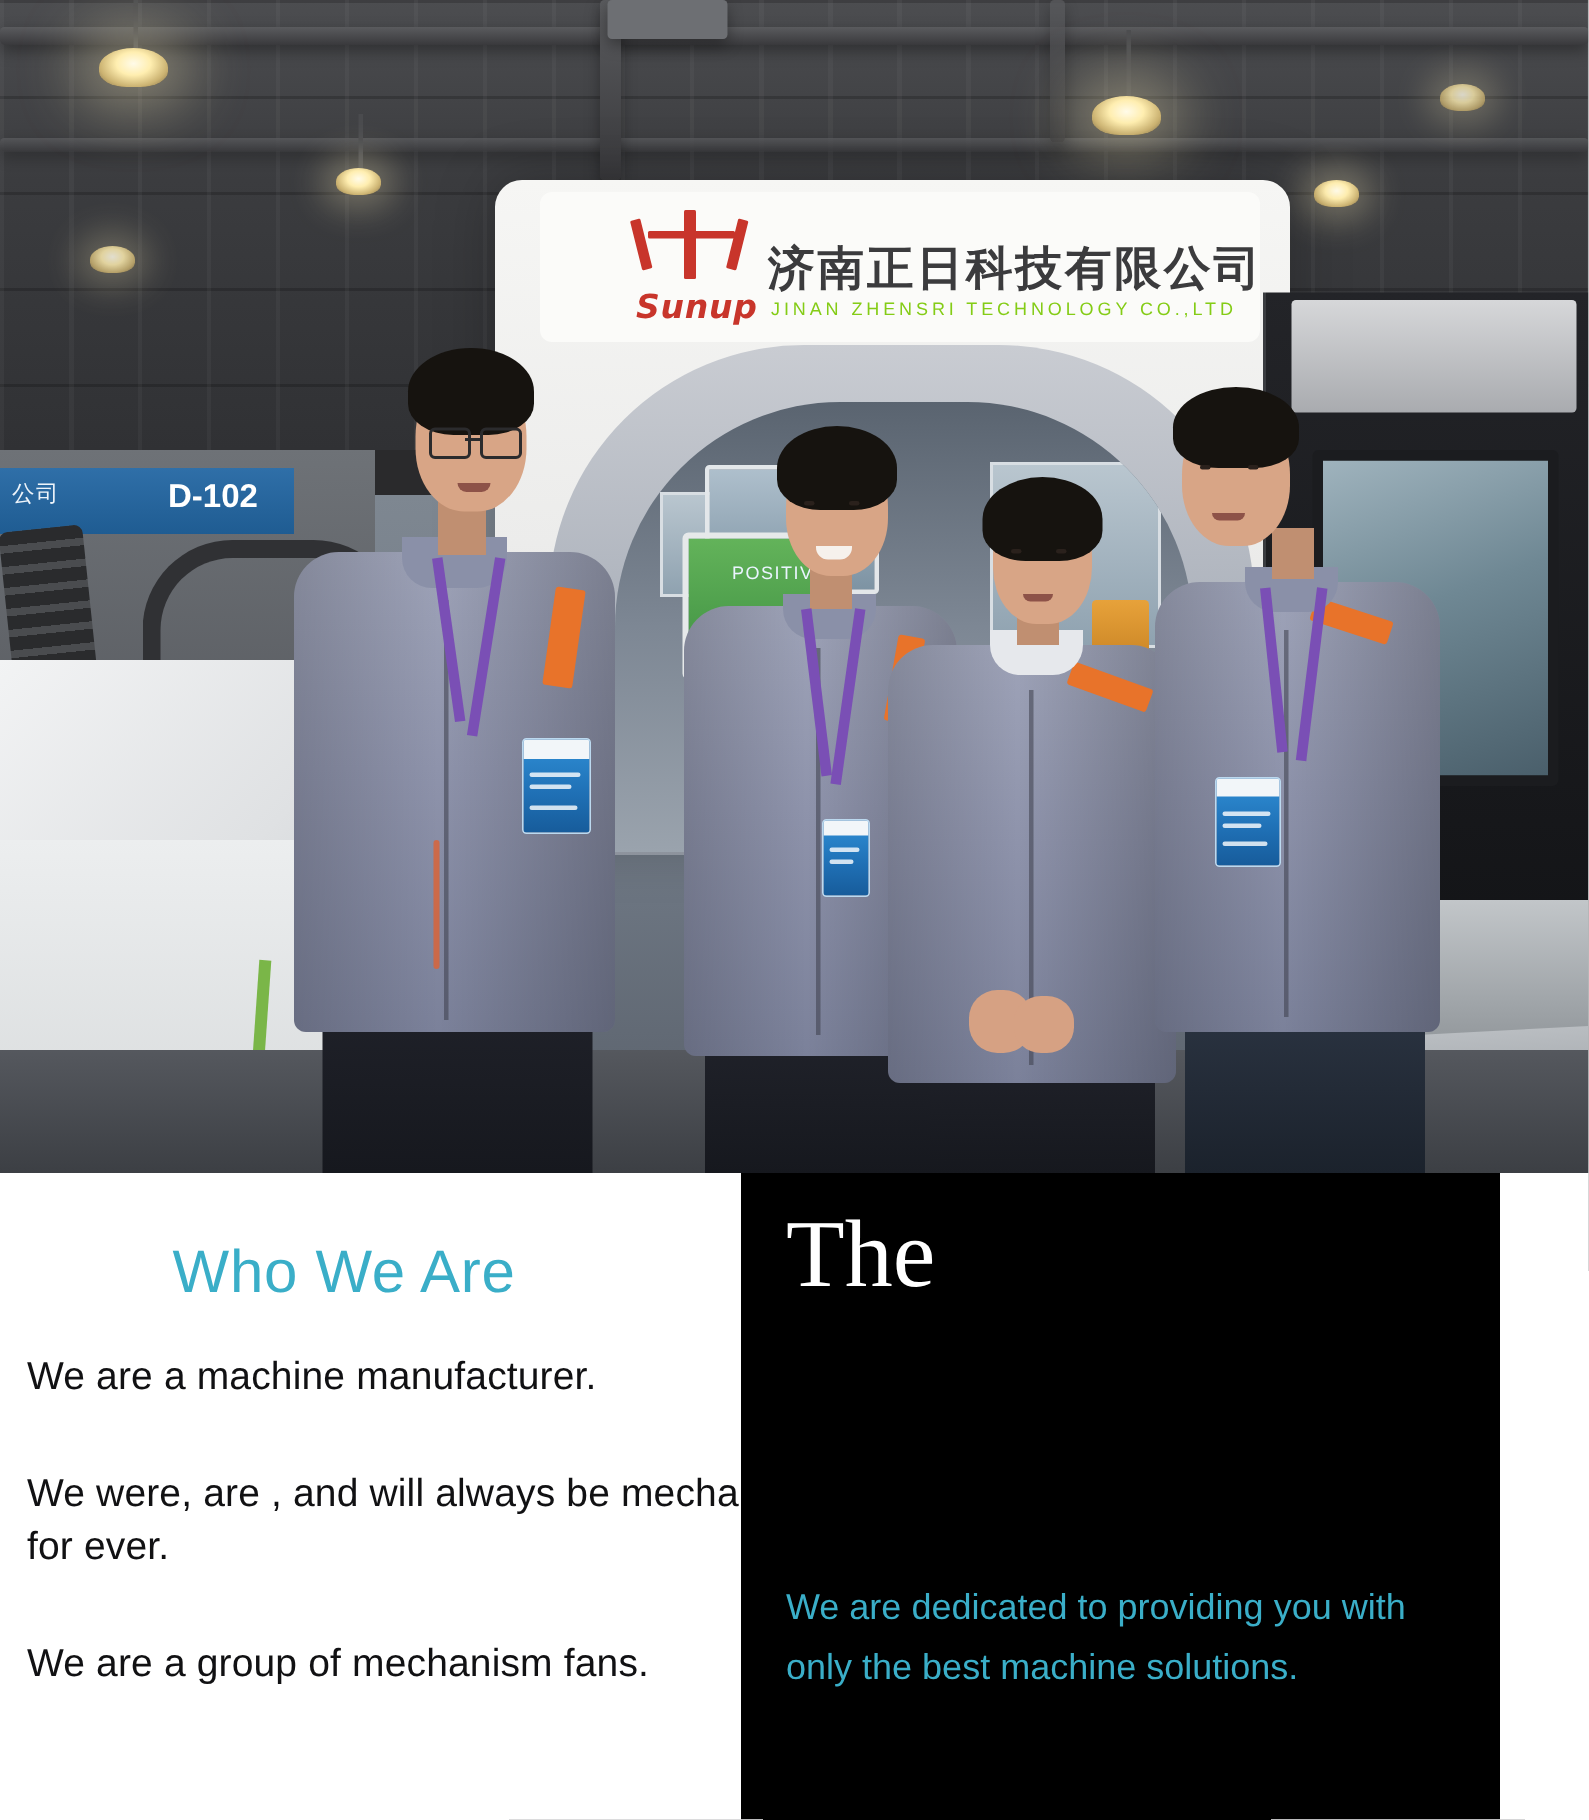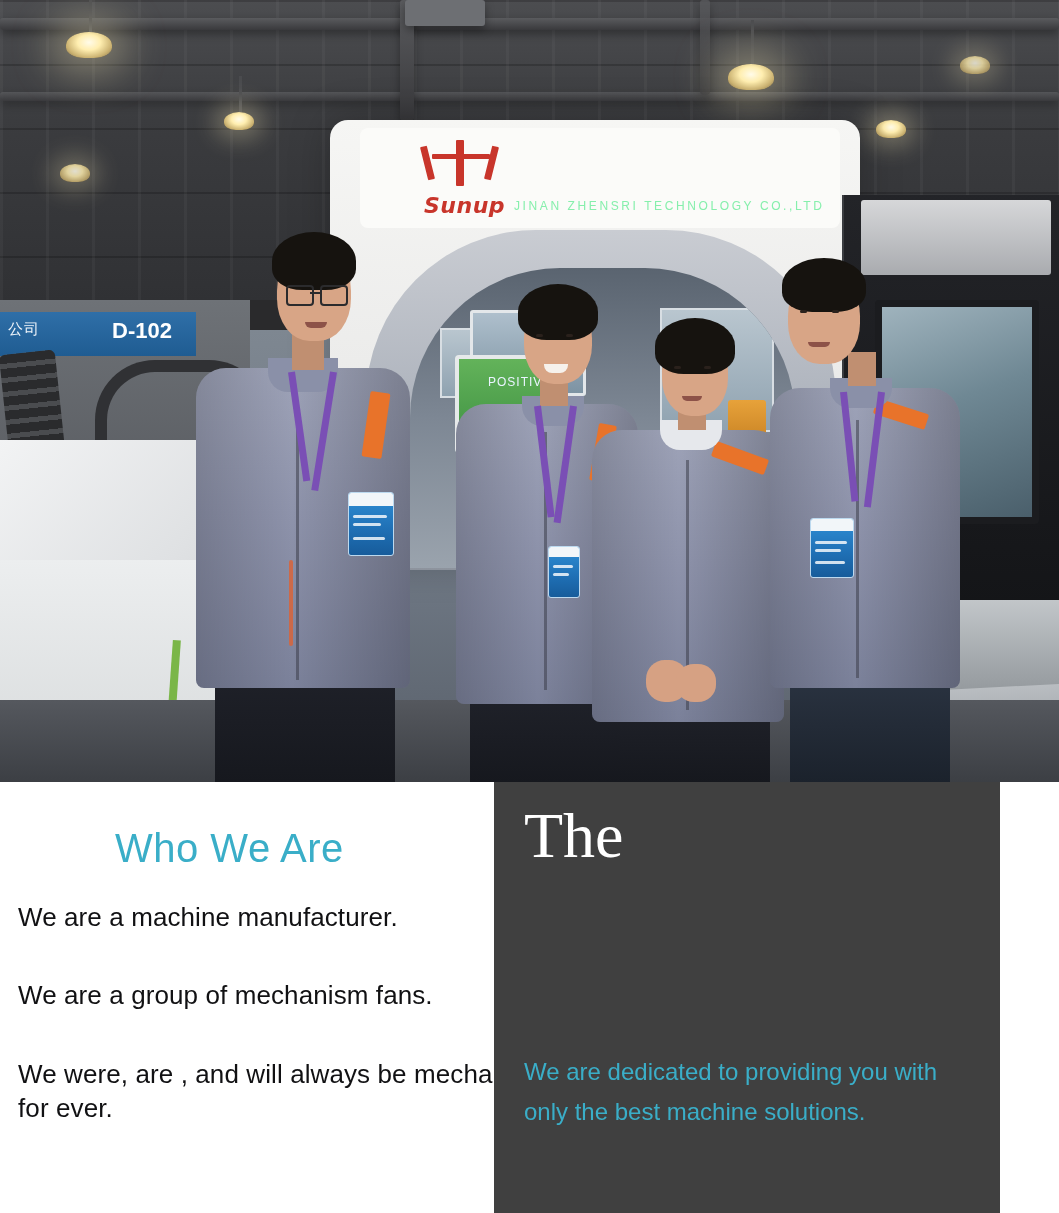--- a/index.html
+++ b/index.html
@@ -132,21 +132,21 @@
     font-weight: bold;
     color: #3b3b3d;
     letter-spacing: 2px;
     white-space: nowrap;
   }
   .brand-en {
     position: absolute;
     left: 514px; top: 199px;
     font-family: "Liberation Sans", sans-serif;
     font-size: 12px;
-    color: #86efac;
+    color: #84cc16;
     letter-spacing: 2.6px;
     white-space: nowrap;
   }
 
   
   .left-machine {
     position: absolute;
     left: 0; top: 300px; width: 250px; height: 482px;
     background: linear-gradient(180deg,#6e7277 0%, #5a5d62 40%, #4b4e52 100%);
   }
@@ -413,21 +413,21 @@
     margin: 0 0 44px 0;
     font-size: 26px;
     line-height: 1.32;
     color: #111113;
     font-family: "Liberation Sans", sans-serif;
     letter-spacing: 0.1px;
   }
   .right-panel {
     width: 506px;
     height: 431px;
-    background: #404040;
+    background: #000000;
     position: relative;
   }
   .big-title {
     position: absolute;
     left: 30px; top: 22px;
     font-family: "Liberation Serif", serif;
     font-size: 64px;
     line-height: 1.0;
     color: #ffffff;
     font-weight: normal;
@@ -479,20 +479,21 @@
     </div>
 
     <div class="booth-banner"></div>
     <div class="brand-logo">
       <div class="bar" style="left:6px;top:6px;width:7px;height:34px;transform:rotate(-14deg);"></div>
       <div class="bar" style="left:38px;top:0px;width:8px;height:46px;"></div>
       <div class="bar" style="left:70px;top:6px;width:7px;height:34px;transform:rotate(14deg);"></div>
       <div class="bar" style="left:14px;top:14px;width:58px;height:5px;"></div>
     </div>
     <div class="brand-word">Sunup</div>
+    <div class="brand-cn">济南正日科技有限公司</div>
     <div class="brand-en">JINAN ZHENSRI TECHNOLOGY  CO.,LTD</div>
 
     <div class="mid-screen"></div>
     <div class="mid-green"></div>
     <div class="mid-txt">POSITIVE</div>
     <div class="mid-orange"></div>
 
     <div class="left-machine"></div>
     <div class="left-sign"></div>
     <div class="left-sign-text">公司</div>
@@ -600,22 +601,22 @@
     </div>
 
   </div>
 
   <div class="bottom">
 
     <div class="left-panel">
       <div class="who-title">Who We Are</div>
       <div class="left-lines">
         <p>We are a machine manufacturer.</p>
+        <p>We were, are , and will always be mechanic for ever.</p>
         <p>We are a group of mechanism fans.</p>
-        <p>We were, are , and will always be mechanic for ever.</p>
       </div>
     </div>
 
     <div class="right-panel">
       <div class="big-title">
         <span>The</span>
       </div>
       <div class="sub-text">We are dedicated to providing you with only the best machine solutions.</div>
     </div>
 

